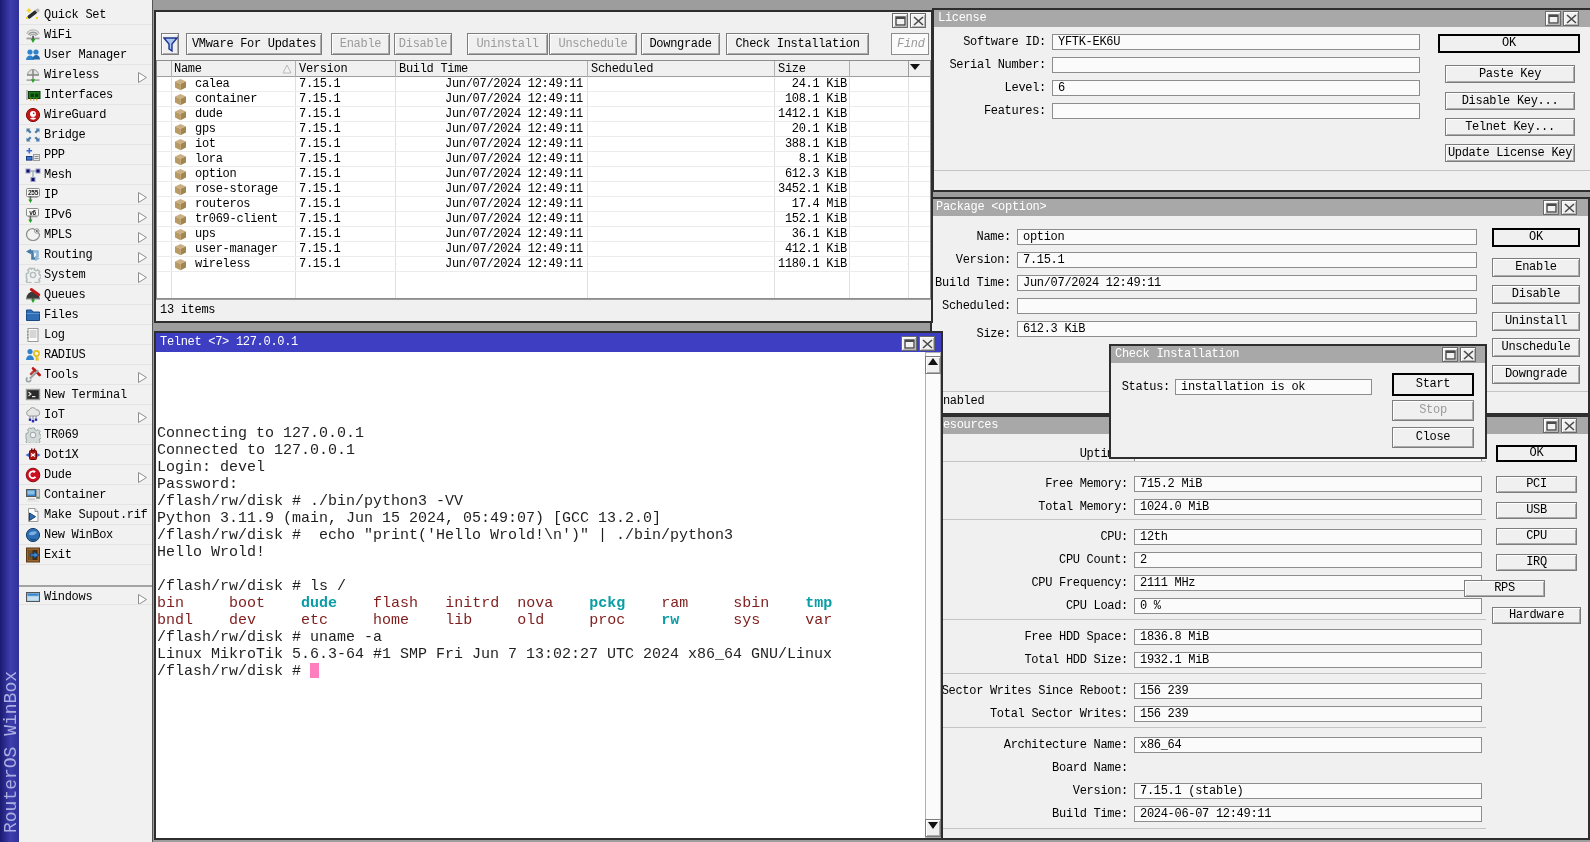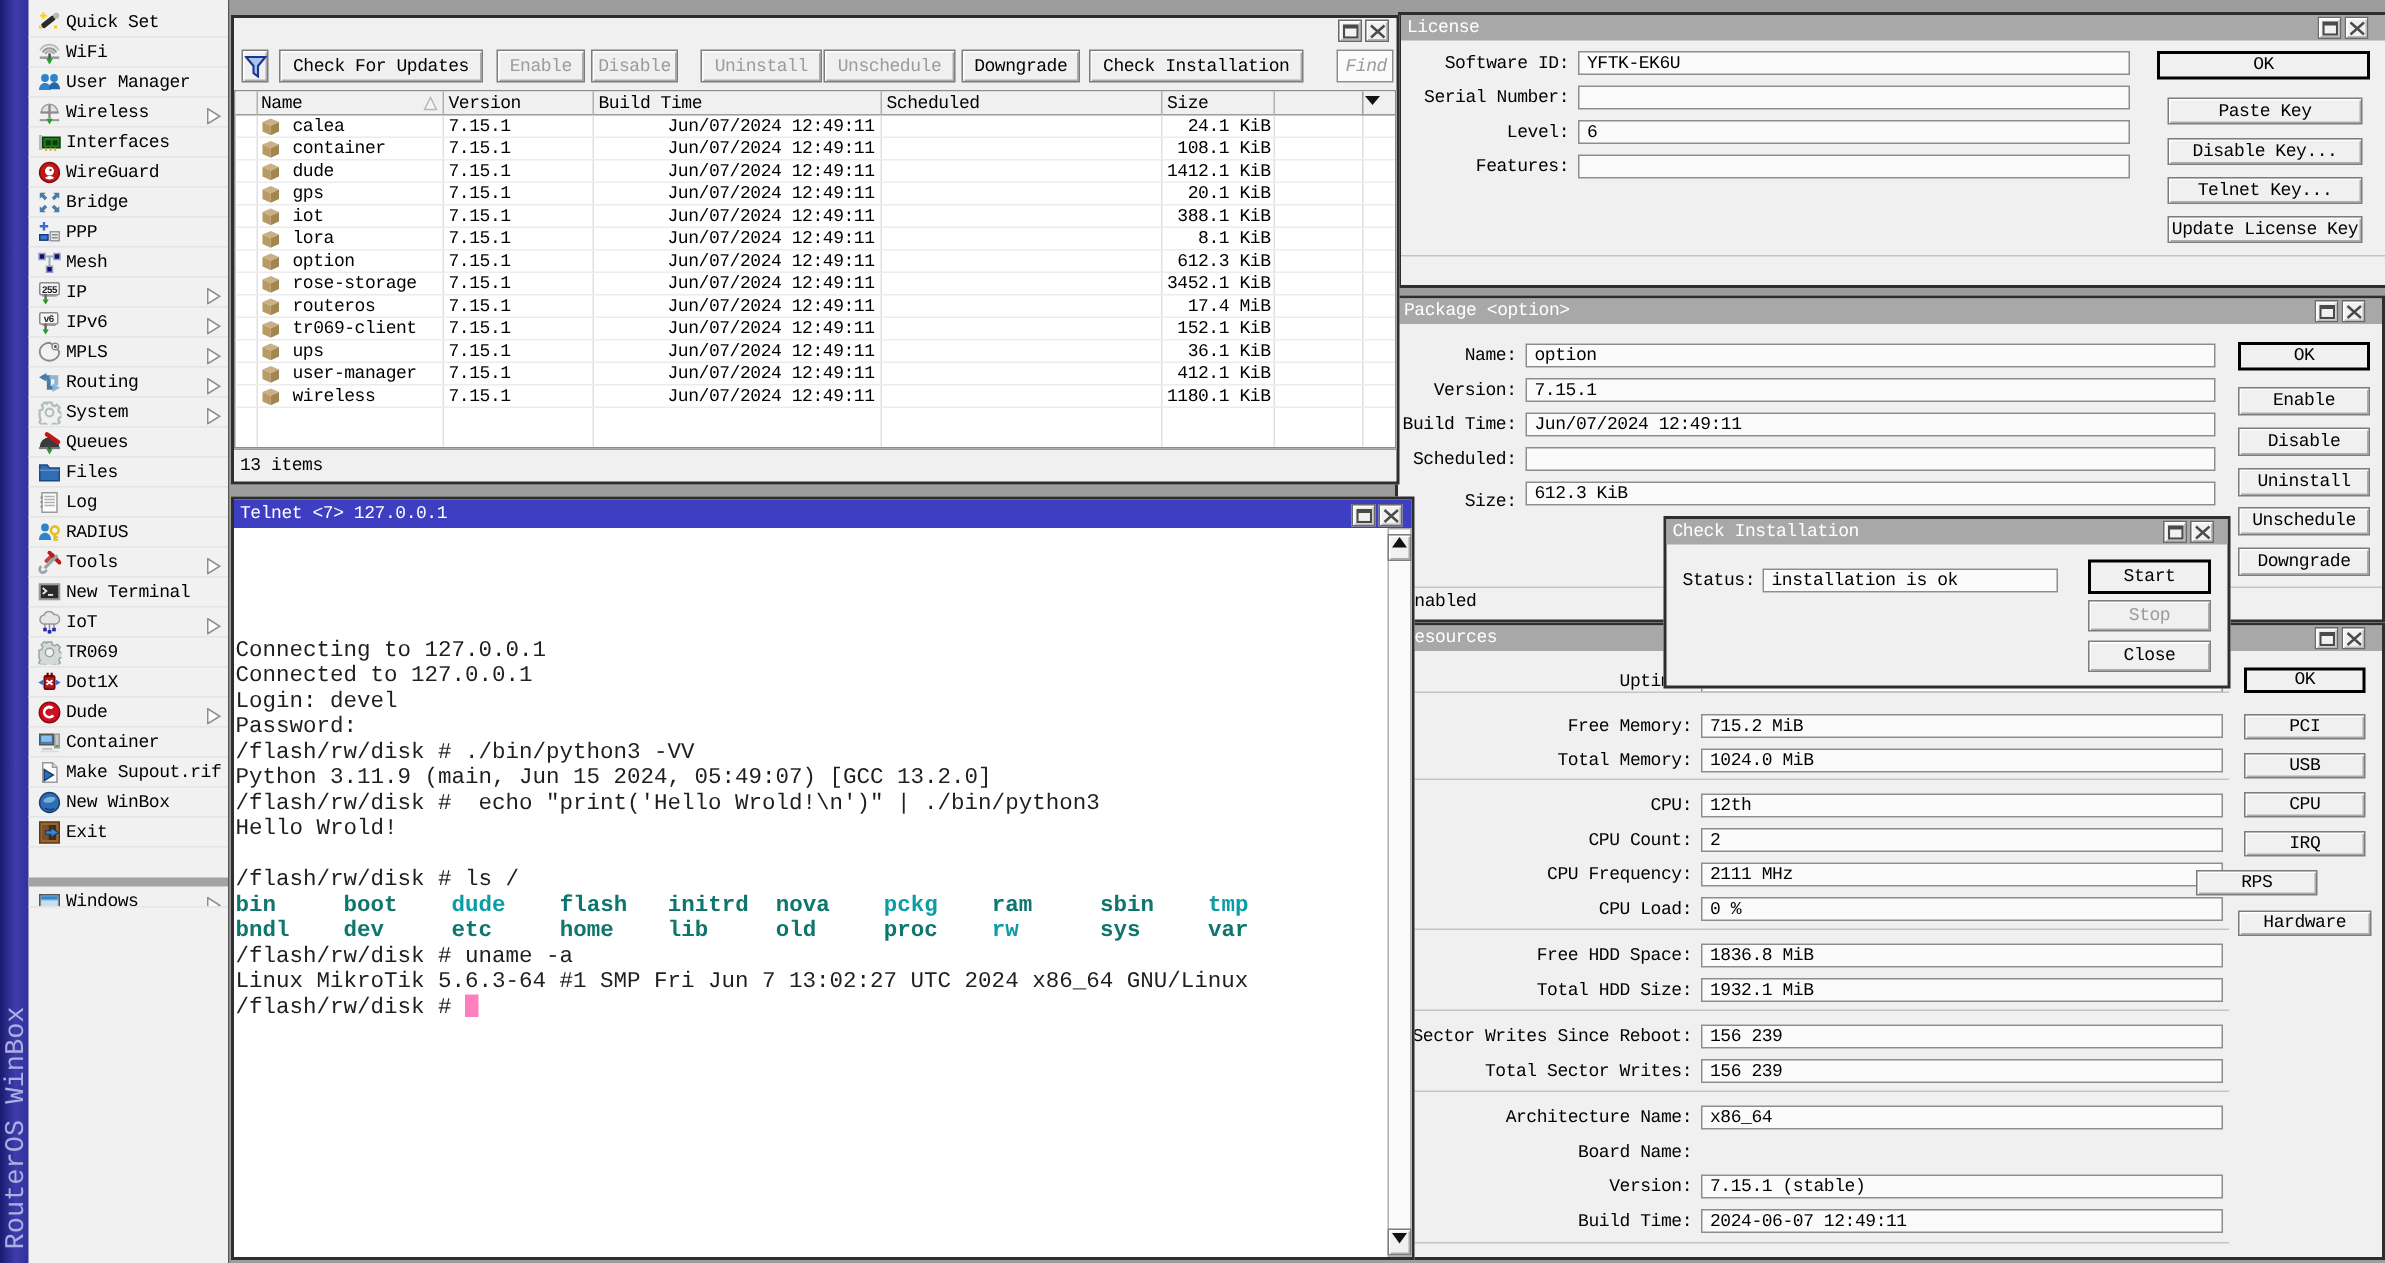--- a/index.html
+++ b/index.html
@@ -17,21 +17,21 @@
 .btn.def{border:2px solid #000;box-shadow:none}
 .btn.dis{color:#9b9b9b}
 .fld{position:absolute;background:#fbfbfb;border:1px solid #8d8d8d;padding-left:5px;overflow:hidden;white-space:nowrap}
 .lbl{position:absolute;text-align:right}
 .sep{position:absolute;height:1px;background:#c4c4c4}
 .mi{position:absolute;left:0;width:133px;height:20px;line-height:20px;padding-left:25px;
  border-bottom:1px solid #e4e4e4;white-space:nowrap;overflow:hidden}
 .mi>svg{position:absolute;left:6px;top:2px}
 .arr{position:absolute;right:4px;top:5px}
 pre{font-family:"Liberation Mono",monospace}
-.b{color:#0f766e;font-weight:bold}
+.b{color:#7f1d1d;font-weight:normal}
 .t{color:#0b9da5;font-weight:bold}
 </style></head><body>
 <div class="ab" style="left:0;top:0;width:153px;height:842px;background:#f1f1f1;border-right:1px solid #555">
     <div class="ab" style="left:0;top:0;width:19px;height:842px;background:linear-gradient(90deg,#1a1a70 0%,#3d3dae 55%,#31319a 100%)"></div>
     <div class="ab" style="left:1px;top:833px;width:170px;transform-origin:0 0;transform:rotate(-90deg);color:#abafe2;font-size:18px;letter-spacing:0;white-space:nowrap">RouterOS WinBox</div>
     <div class="mi" style="left:19px;top:5px"><svg width="16" height="16" viewBox="0 0 16 16">
         <rect x="2" y="6" width="11" height="3.6" rx="1.6" transform="rotate(-38 7 8)" fill="#2b2b2b"></rect>
         <circle cx="12.5" cy="3.5" r="2" fill="#b9b9b9"></circle>
         <path d="M2.5 1.5h1.6v1.6h1.6v1.6H4.1v1.6H2.5V4.7H.9V3.1h1.6z" fill="#f7d21c" transform="translate(1,0) scale(.9)"></path>
         <rect x="11" y="10" width="2" height="2" fill="#f7d21c"></rect>
@@ -222,21 +222,21 @@
         <circle cx="8" cy="8" r="6.6" fill="#2f6eb4" stroke="#16406e"></circle>
         <path d="M4 6.5c2-2.5 5.5-3 8-1.5-.5 2-3 3.5-5.5 3.2S4 7.5 4 6.5z" fill="#7aaede"></path>
         <path d="M5 11.8c1.8 1.2 4.4 1.2 6 .2" stroke="#16406e" fill="none"></path>
       </svg>New WinBox</div>
     <div class="mi" style="left:19px;top:545px"><svg width="16" height="16" viewBox="0 0 16 16">
         <rect x="1.5" y="1" width="13" height="14" fill="#9a6530" stroke="#5a3a14"></rect>
         <rect x="3.5" y="3" width="9" height="10" fill="#432c12"></rect>
         <rect x="3.5" y="3" width="4" height="10" fill="#7a5224"></rect>
         <path d="M14 8 9 4.8v2H5.5v2.4H9v2z" fill="#3a86c8" stroke="#14386a" stroke-width=".7"></path>
       </svg>Exit</div>
-    <div class="mi" style="left:19px;top:585px;border-top:6px solid #a3a3a3"><svg width="16" height="16" viewBox="0 0 16 16">
+    <div class="mi" style="left:19px;top:585px;border-top:2px solid #a3a3a3"><svg width="16" height="16" viewBox="0 0 16 16">
         <rect x="1.5" y="3.5" width="13" height="9" fill="#9ac6e6" stroke="#555"></rect>
         <rect x="2.5" y="4.5" width="11" height="2.2" fill="#3a86c8"></rect>
         <rect x="2.5" y="7.5" width="11" height="4" fill="#c6e0f2"></rect>
       </svg>Windows<span class="arr"><svg width="10" height="11" viewBox="0 0 10 11">
           <path d="M.5 .5 8.5 5.5 .5 10.5z" fill="#fdfdfd" stroke="#8e8e8e"></path>
         </svg></span></div>
   </div>
 <div class="win" style="left:932px;top:8px;width:660px;height:184px;z-index:1">
     <div class="tb">License</div>
     <div class="wbtn" style="left:611px;top:1px">
@@ -361,21 +361,21 @@
       </svg>
     </div>
     <div class="wbtn" style="left:754px;top:1px">
       <svg width="11" height="10" viewBox="0 0 11 10">
         <path d="M1 1l9 8M10 1l-9 8" stroke="#4a4a4a" stroke-width="1.6"></path>
       </svg>
     </div>
     <div class="btn" style="left:5px;top:21px;width:18px;height:22px;padding-top:3px"><svg width="15" height="15" viewBox="0 0 15 15">
         <path d="M1 1h13l-5 6v7l-3-2.2V7z" fill="#aac4ee" stroke="#1c3690" stroke-width="1.4"></path>
       </svg></div>
-    <div class="btn " style="left:30px;top:21px;width:136px;height:22px;line-height:20px">Check For Updates</div>
+    <div class="btn " style="left:30px;top:21px;width:136px;height:22px;line-height:20px">VMware For Updates</div>
     <div class="btn dis" style="left:175px;top:21px;width:59px;height:22px;line-height:20px">Enable</div>
     <div class="btn dis" style="left:238px;top:21px;width:58px;height:22px;line-height:20px">Disable</div>
     <div class="btn dis" style="left:311px;top:21px;width:81px;height:22px;line-height:20px">Uninstall</div>
     <div class="btn dis" style="left:393px;top:21px;width:88px;height:22px;line-height:20px">Unschedule</div>
     <div class="btn " style="left:485px;top:21px;width:79px;height:22px;line-height:20px">Downgrade</div>
     <div class="btn " style="left:570px;top:21px;width:143px;height:22px;line-height:20px">Check Installation</div>
     <div class="fld" style="left:735px;top:21px;width:38px;height:22px;line-height:20px;font-style:italic;color:#9b9b9b">Find</div>
     <div class="ab" style="left:0;top:48px;width:775px;height:239px;background:#fff;border:1px solid #8d8d8d">
       <div class="ab" style="left:0;top:0;width:773px;height:16px;background:#f0f0f0;border-bottom:1px solid #9d9d9d"></div>
       <div class="ab" style="left:14px;top:0;width:1px;height:16px;background:#b0b0b0"></div>

